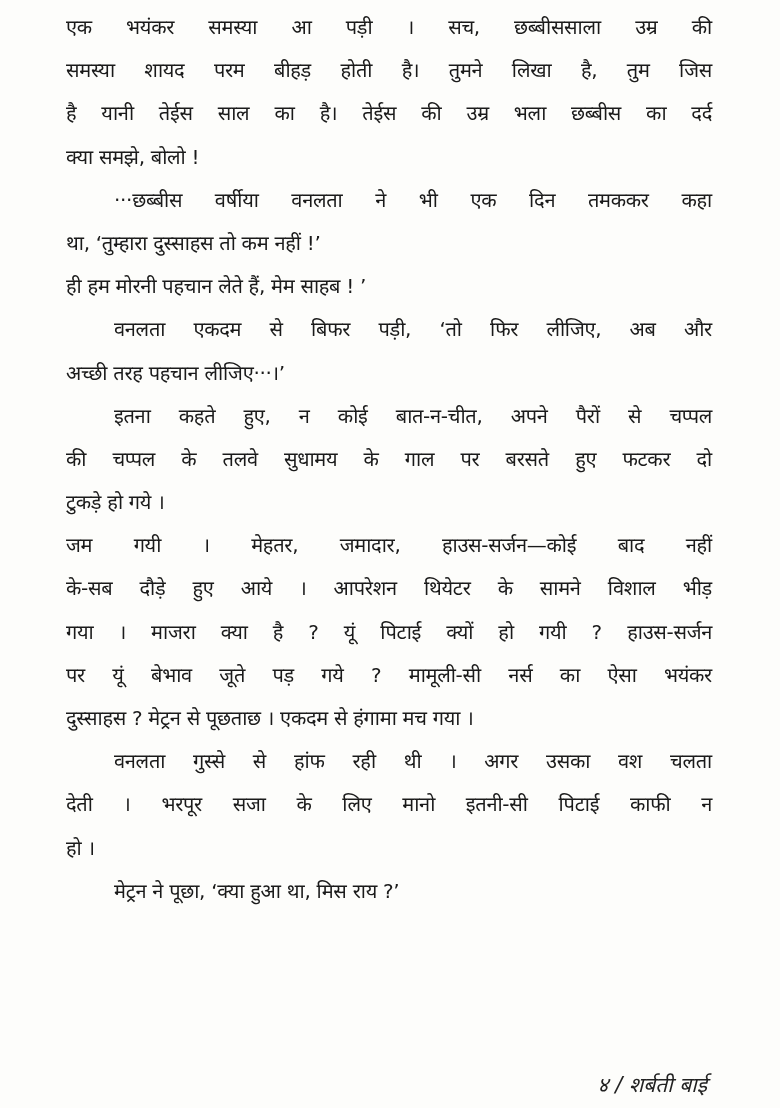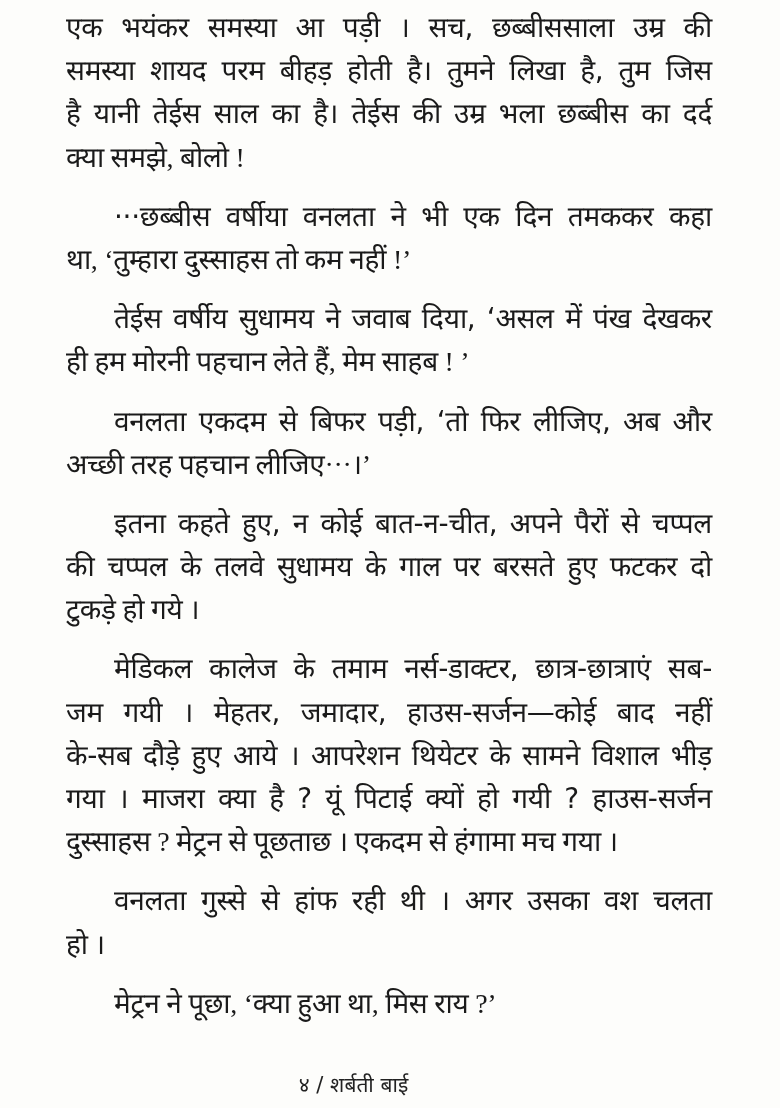--- a/index.html
+++ b/index.html
@@ -12,59 +12,60 @@
     font-family: "DejaVu Sans", sans-serif;
   }
   .page {
     position: absolute;
     left: 66px; top: 6px;
     width: 646px;
   }
   .line {
     height: 43.2px;
     line-height: 43.2px;
-    font-size: 28px;
+    font-size: 20px;
     white-space: nowrap;
     text-align: justify;
     text-align-last: justify;
     letter-spacing: -0.3px;
   }
-  .line.indent { padding-left: 48px; margin-top: 16px; }
-  .line.last { text-align-last: left; font-family: Liberation Serif, serif; }
+  .line.indent { padding-left: 48px; }
+  .line.last { text-align-last: left; }
   .footer {
     position: absolute;
     left: 0; width: 707px;
     top: 1070px;
-    text-align: center;
+    text-align: right;
     font-size: 21px;
     color: #222;
+    font-style: italic;
   }
 </style>
 </head>
 <body>
 
 <div class="page" id="page-body">
     <div class="line">एक भयंकर समस्या आ पड़ी । सच, छब्बीससाला उम्र की</div>
     <div class="line">समस्या शायद परम बीहड़ होती है। तुमने लिखा है, तुम जिस</div>
     <div class="line">है यानी तेईस साल का है। तेईस की उम्र भला छब्बीस का दर्द</div>
     <div class="line last">क्या समझे, बोलो !</div>
     <div class="line indent">···छब्बीस वर्षीया वनलता ने भी एक दिन तमककर कहा</div>
     <div class="line last">था, ‘तुम्हारा दुस्साहस तो कम नहीं !’</div>
-    <div class="line indent">तेईस वर्षीय सुधामय ने जवाब दिया, ‘असल में पंख देखकर</div>
     <div class="line last">ही हम मोरनी पहचान लेते हैं, मेम साहब ! ’</div>
     <div class="line indent">वनलता एकदम से बिफर पड़ी, ‘तो फिर लीजिए, अब और</div>
     <div class="line last">अच्छी तरह पहचान लीजिए···।’</div>
     <div class="line indent">इतना कहते हुए, न कोई बात-न-चीत, अपने पैरों से चप्पल</div>
     <div class="line">की चप्पल के तलवे सुधामय के गाल पर बरसते हुए फटकर दो</div>
     <div class="line last">टुकड़े हो गये ।</div>
-    <div class="line indent">मेडिकल कालेज के तमाम नर्स-डाक्टर, छात्र-छात्राएं सब-</div>
     <div class="line">जम गयी । मेहतर, जमादार, हाउस-सर्जन—कोई बाद नहीं</div>
     <div class="line">के-सब दौड़े हुए आये । आपरेशन थियेटर के सामने विशाल भीड़</div>
     <div class="line">गया । माजरा क्या है ? यूं पिटाई क्यों हो गयी ? हाउस-सर्जन</div>
+    <div class="line">पर यूं बेभाव जूते पड़ गये ? मामूली-सी नर्स का ऐसा भयंकर</div>
     <div class="line last">दुस्साहस ? मेट्रन से पूछताछ । एकदम से हंगामा मच गया ।</div>
     <div class="line indent">वनलता गुस्से से हांफ रही थी । अगर उसका वश चलता</div>
+    <div class="line">देती । भरपूर सजा के लिए मानो इतनी-सी पिटाई काफी न</div>
     <div class="line last">हो ।</div>
     <div class="line indent last">मेट्रन ने पूछा, ‘क्या हुआ था, मिस राय ?’</div>
   </div>
 
 <div class="footer">
   <span>४ / शर्बती बाई</span>
 </div>
 
 </body></html>

